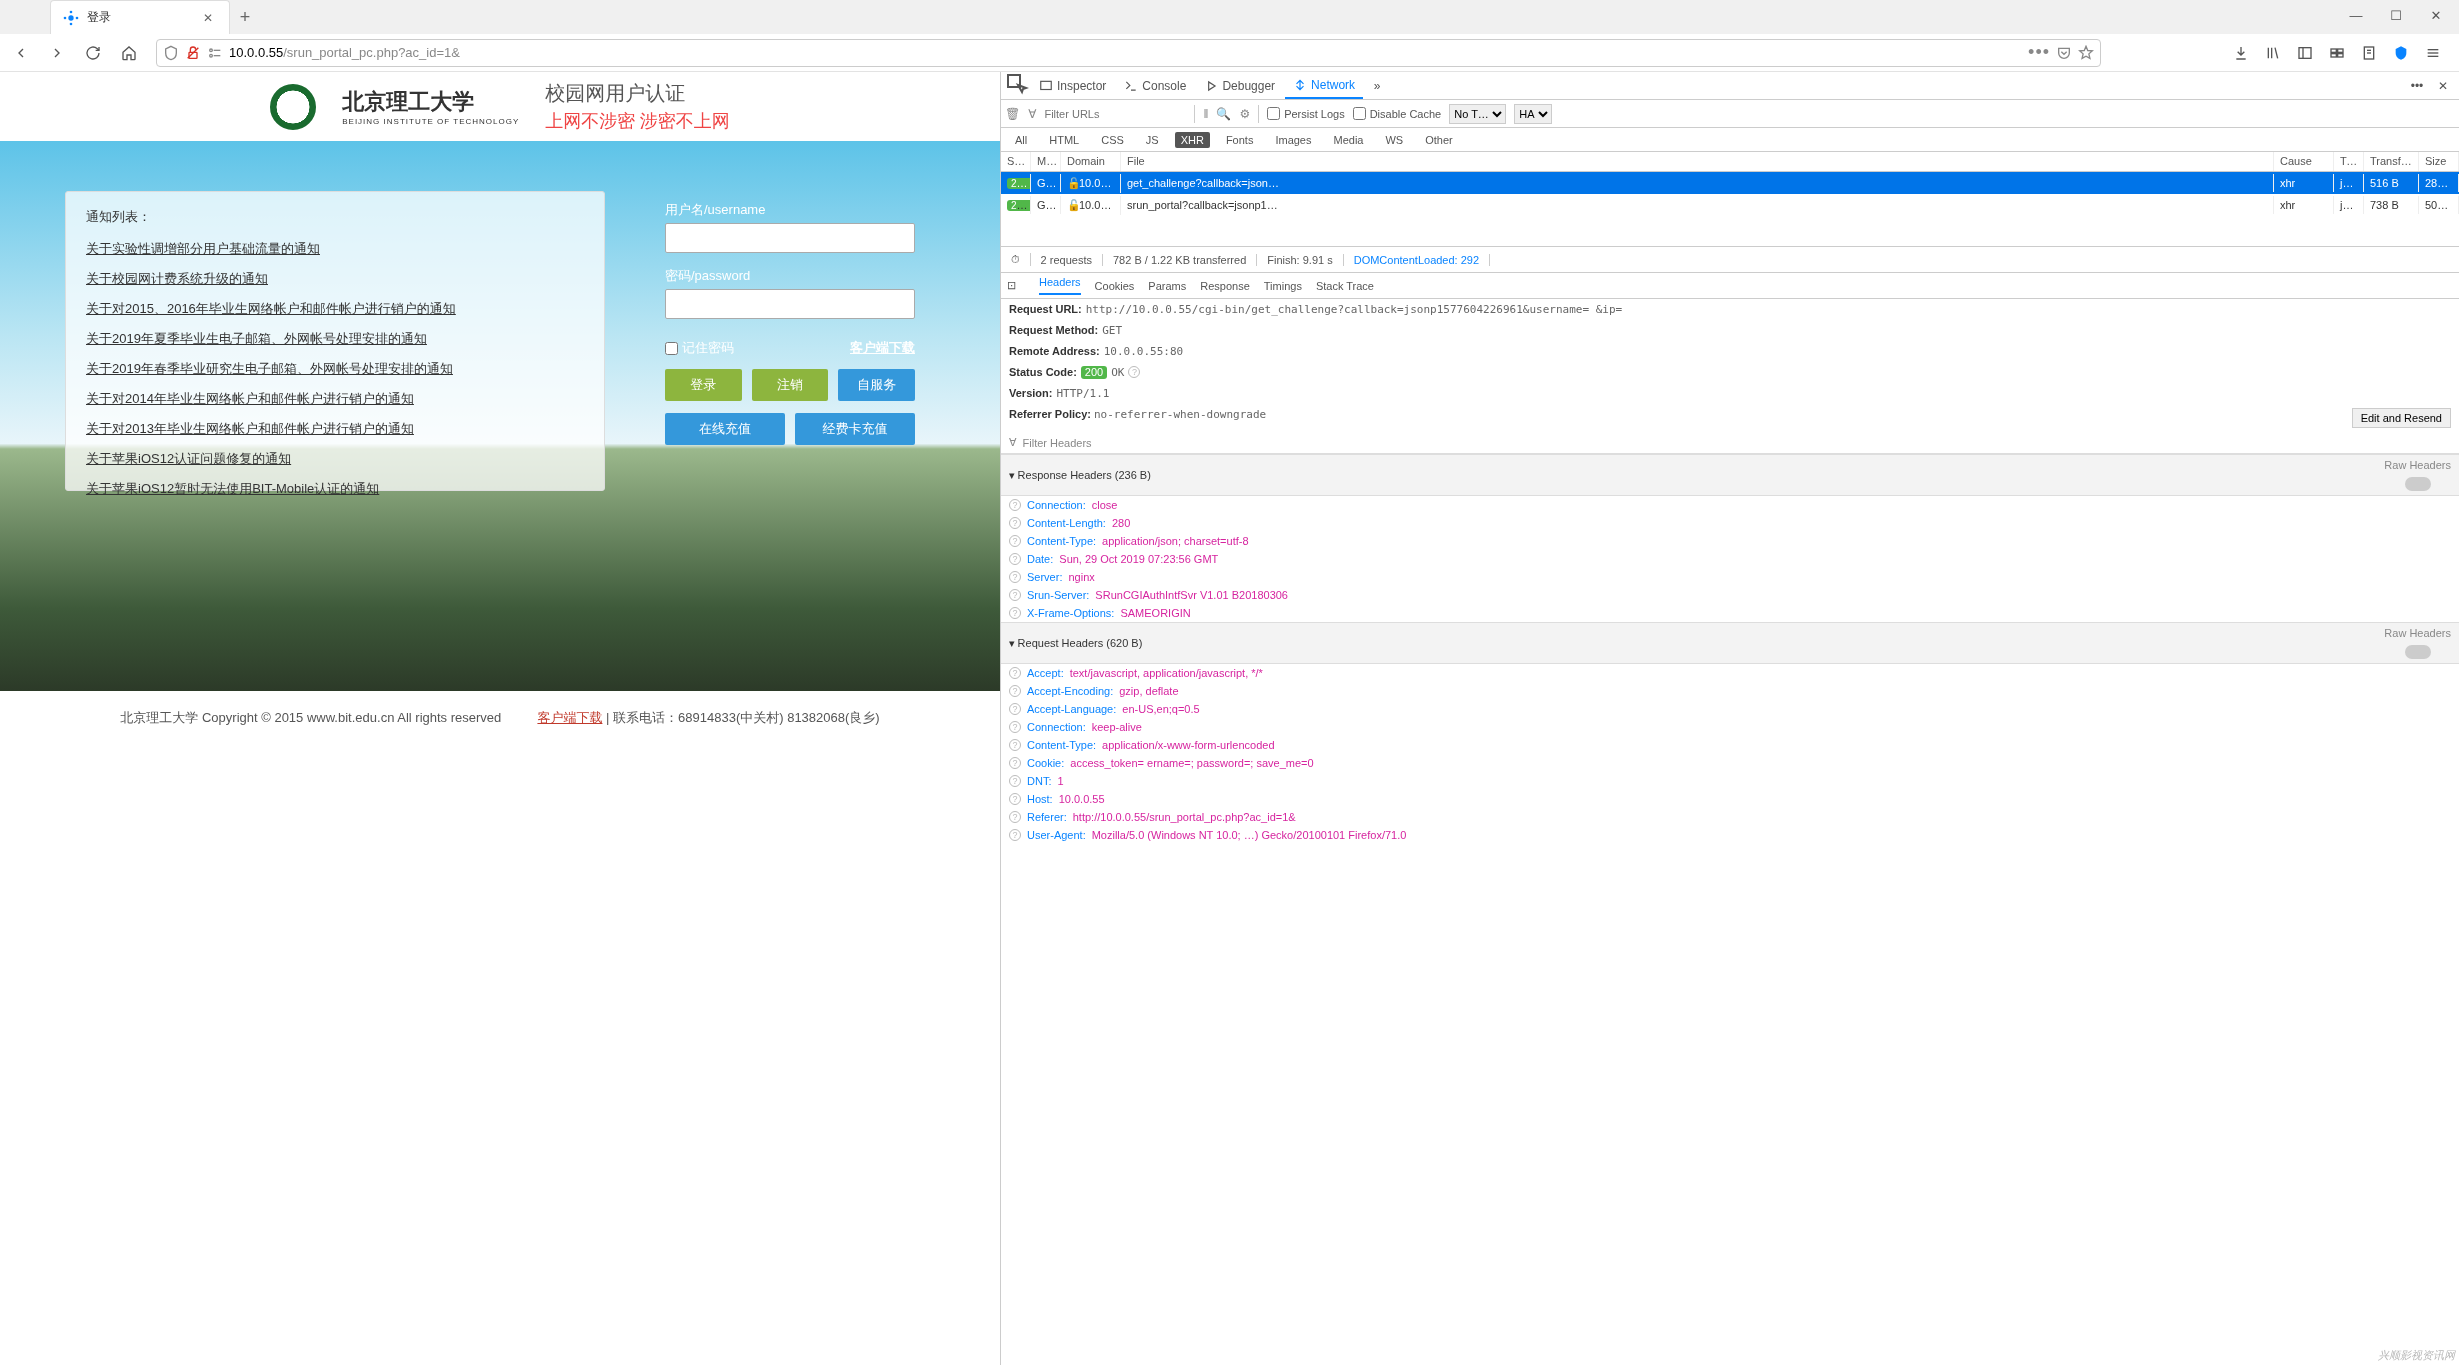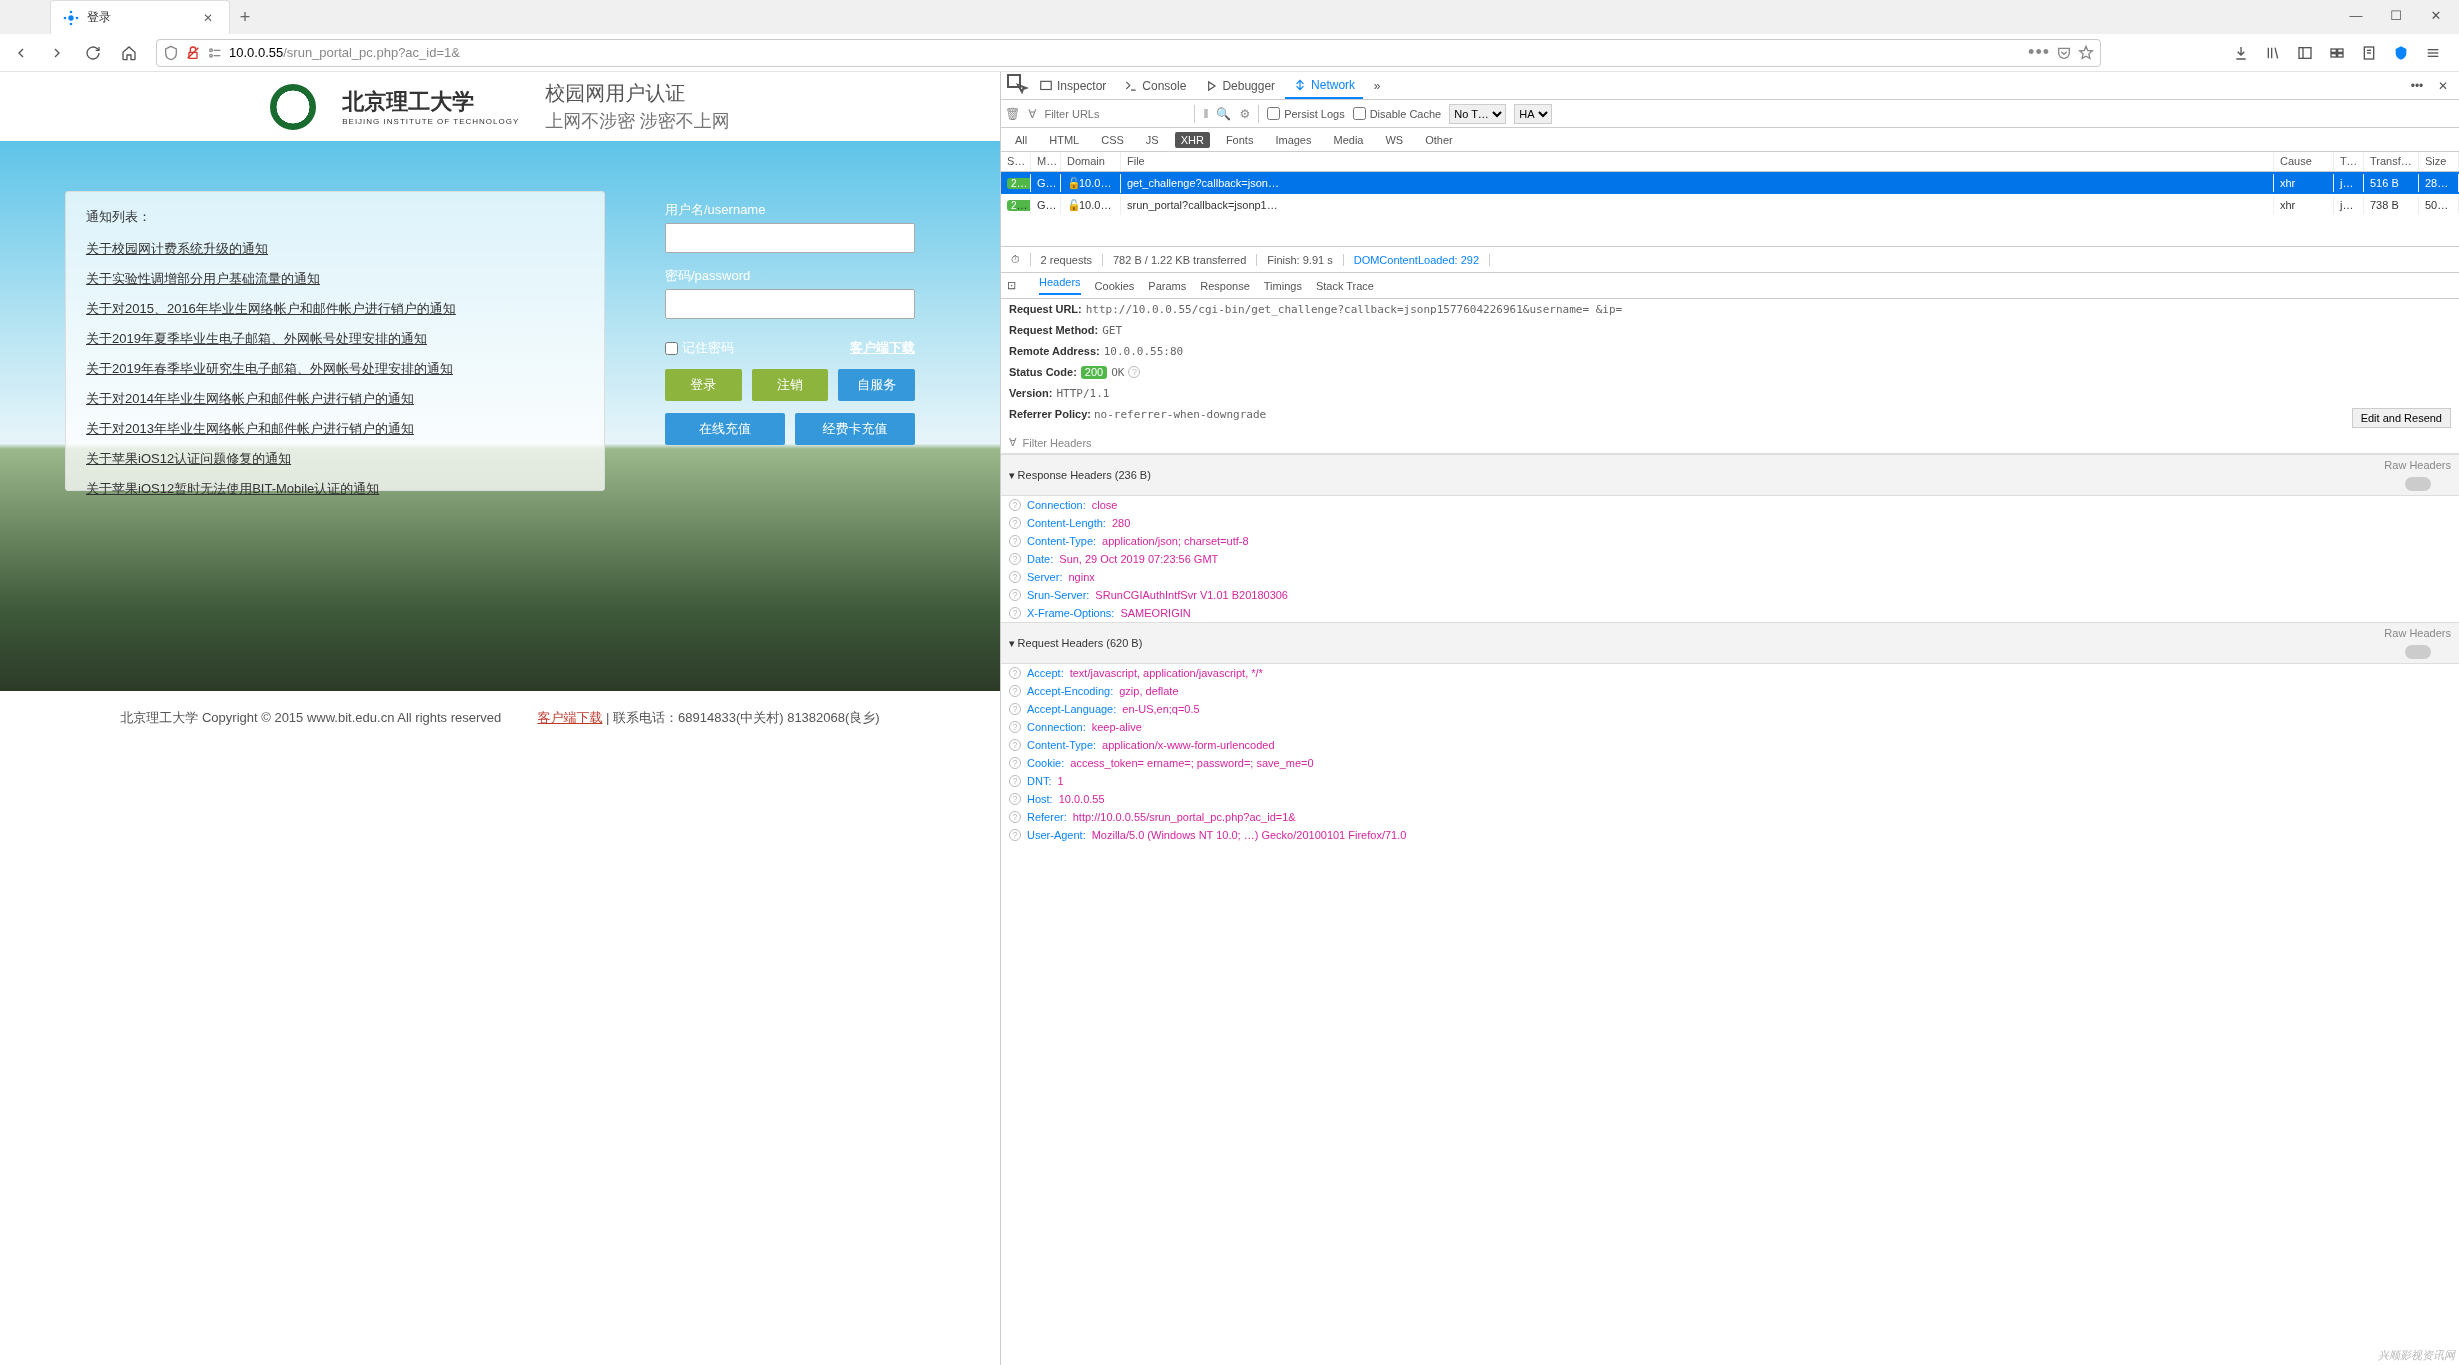--- a/index.html
+++ b/index.html
@@ -29,21 +29,21 @@
 .toolbar-right .shield { color: #0a84ff; }
 
 
 .workarea { flex: 1; display: flex; overflow: hidden; }
 .page { width: 1000px; overflow-y: auto; }
 .header-banner { display: flex; align-items: center; justify-content: center; padding: 8px 0; gap: 26px; }
 .logo-circle { width: 46px; height: 46px; border-radius: 50%; background: radial-gradient(circle,#fff 55%,#1a6b2f 56%); border: 2px solid #1a6b2f; position: relative; }
 .uni-name { font-family: KaiTi,serif; font-size: 22px; font-weight: bold; }
 .uni-sub { font-size: 8px; letter-spacing: 1px; }
 .portal-title { font-family: KaiTi,serif; font-size: 20px; color: #555; }
-.warn-text { color: #737373; font-size: 18px; font-family: KaiTi,serif; margin-top: 2px; }
+.warn-text { color: #ef4444; font-size: 18px; font-family: KaiTi,serif; margin-top: 2px; }
 
 .hero { height: 550px; background: linear-gradient(to bottom,#5dc3e8 0%,#b9e5f3 35%,#e8f5fa 55%,#9bb88c 56%,#3e5a3a 85%,#2c3a28 100%); position: relative; padding: 50px 65px; display: flex; gap: 60px; }
 .notice-box { background: rgba(255,255,255,0.75); border: 1px solid #ddd; border-radius: 3px; padding: 16px 20px; width: 540px; height: 300px; }
 .notice-title { font-size: 13px; margin-bottom: 8px; }
 .notice-list { list-style: none; }
 .notice-list li { padding: 6px 0; }
 .notice-list a { color: #333; text-decoration: underline; font-size: 13px; }
 
 .login-box { width: 250px; padding-top: 10px; }
 .login-box label { display: block; color: #fff; font-size: 13px; margin-bottom: 4px; }
@@ -254,22 +254,22 @@
         <div>
           <span class="portal-title">校园网用户认证</span>
           <div class="warn-text">上网不涉密 涉密不上网</div>
         </div>
       </div>
 
       <div class="hero">
         <div class="notice-box">
           <div class="notice-title">通知列表：</div>
           <ul class="notice-list">
+            <li><a href="#">关于实验性调增部分用户基础流量的通知</a></li>
             <li><a href="#">关于校园网计费系统升级的通知</a></li>
-            <li><a href="#">关于实验性调增部分用户基础流量的通知</a></li>
             <li><a href="#">关于对2015、2016年毕业生网络帐户和邮件帐户进行销户的通知</a></li>
             <li><a href="#">关于2019年夏季毕业生电子邮箱、外网帐号处理安排的通知</a></li>
             <li><a href="#">关于2019年春季毕业研究生电子邮箱、外网帐号处理安排的通知</a></li>
             <li><a href="#">关于对2014年毕业生网络帐户和邮件帐户进行销户的通知</a></li>
             <li><a href="#">关于对2013年毕业生网络帐户和邮件帐户进行销户的通知</a></li>
             <li><a href="#">关于苹果iOS12认证问题修复的通知</a></li>
             <li><a href="#">关于苹果iOS12暂时无法使用BIT-Mobile认证的通知</a></li>
           </ul>
         </div>
 

